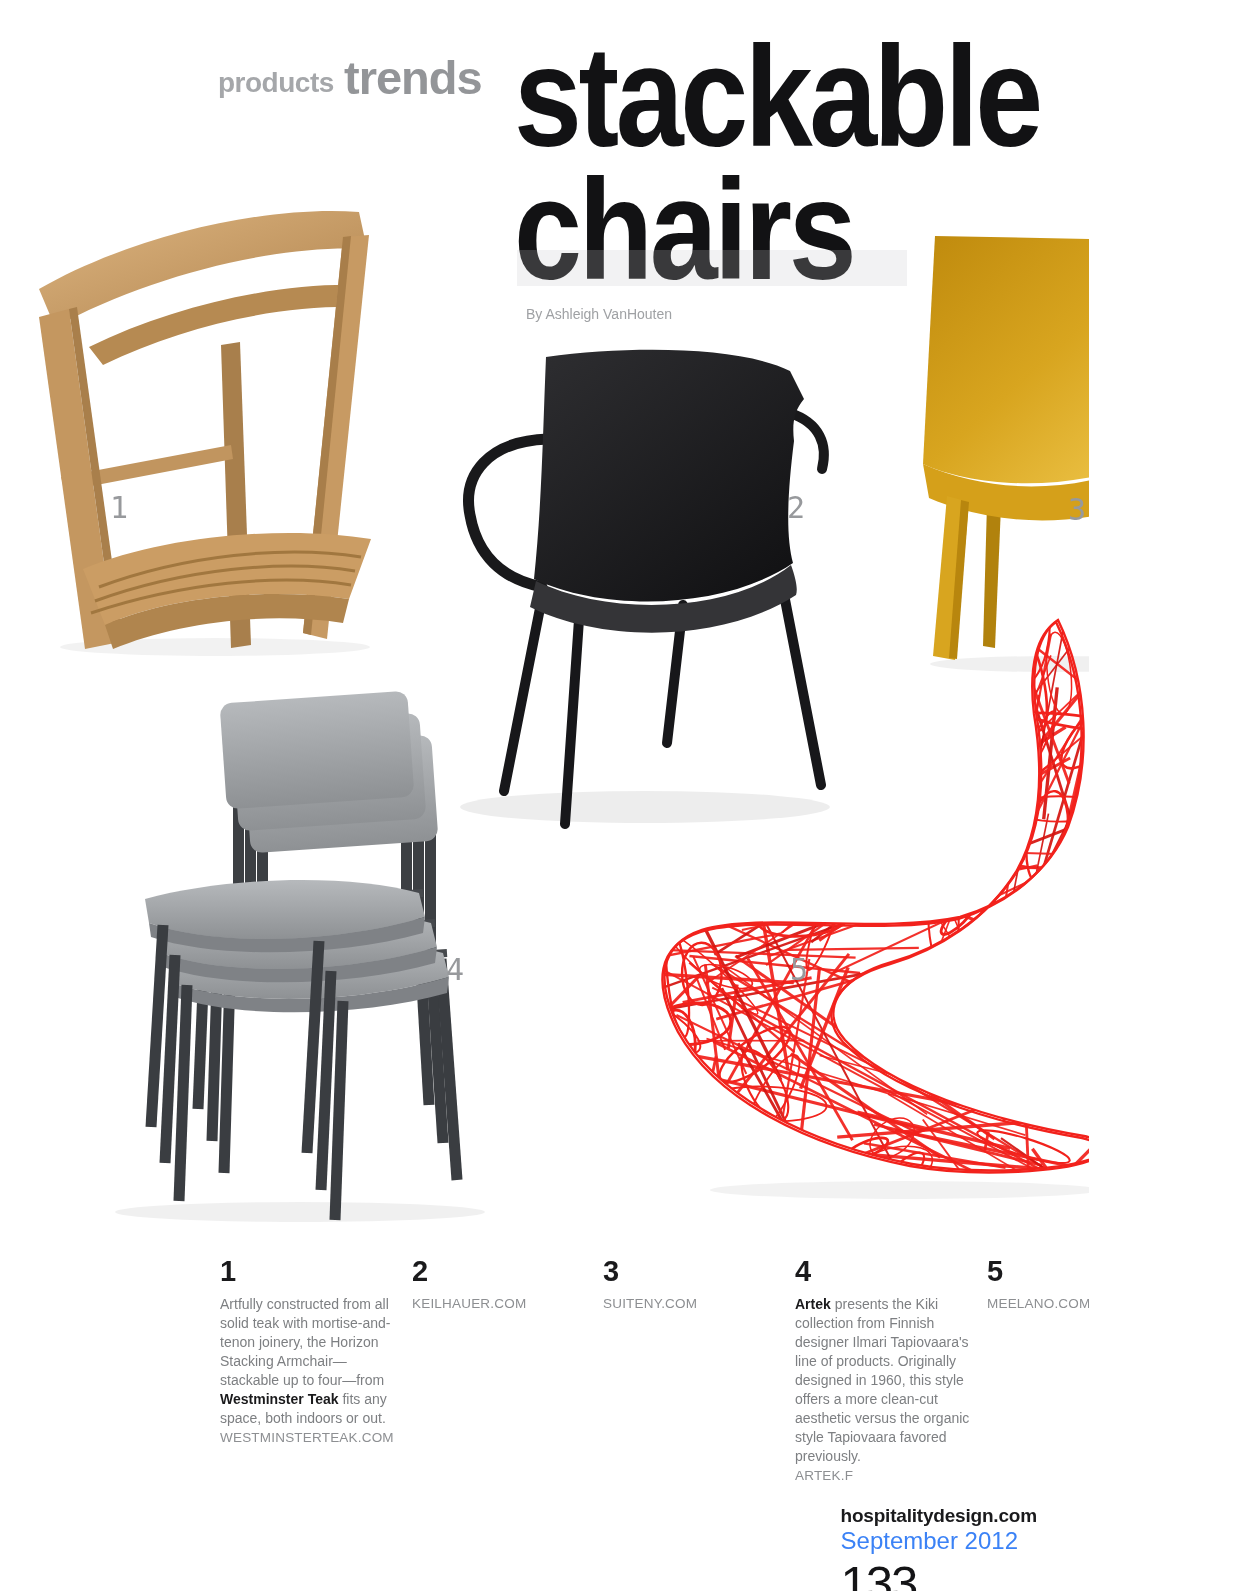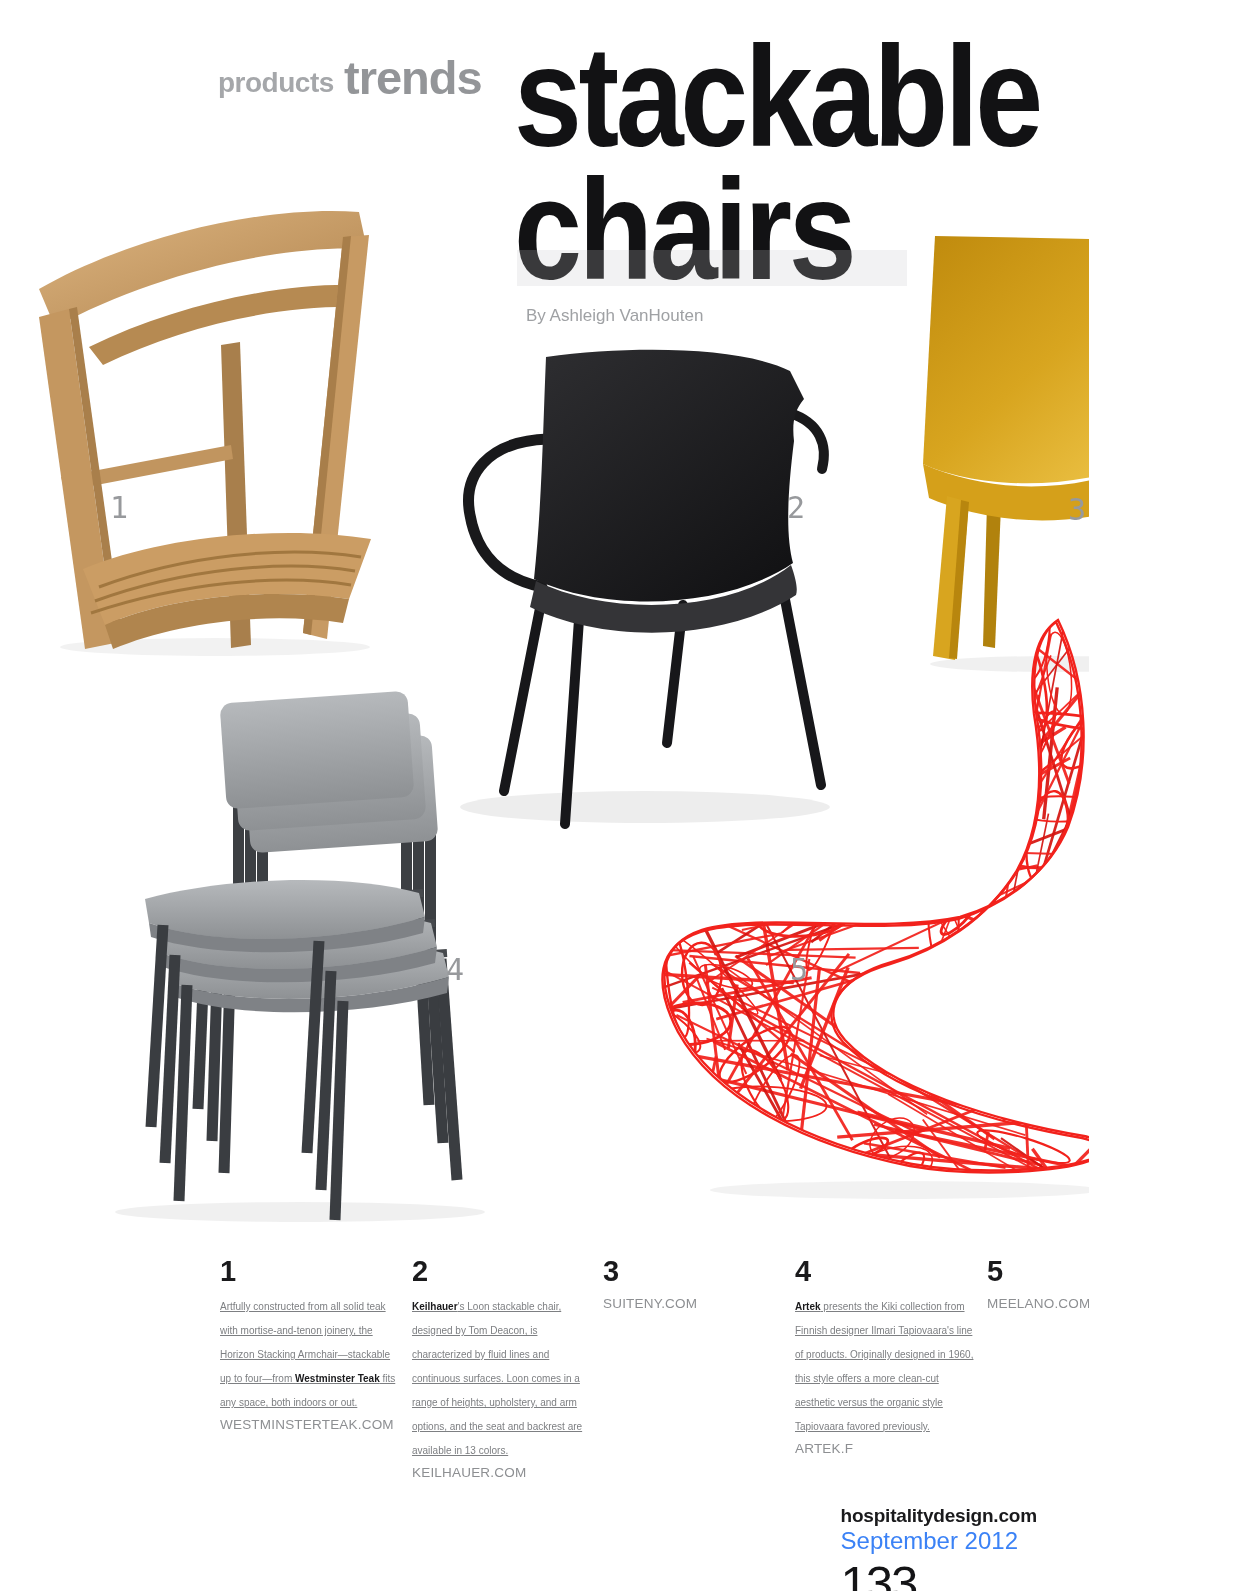--- a/index.html
+++ b/index.html
@@ -10,28 +10,28 @@
   .kicker{position:absolute;font-weight:bold;white-space:nowrap;z-index:4;}
   .kicker-products{left:218px;top:67px;font-size:28px;color:var(--kicker_products_gray,#a5a7aa);letter-spacing:-0.5px;}
   .kicker-trends{left:344px;top:50px;font-size:47px;color:var(--kicker_trends_gray,#939598);letter-spacing:-1px;}
   .title-line{position:absolute;left:514px;font-size:142px;line-height:142px;font-weight:800;
       color:var(--title_black,#121214);letter-spacing:-4px;white-space:nowrap;
       transform:scaleX(0.86);transform-origin:left top;z-index:2;}
   .title-1{top:26px;}
   .title-2{top:159px;}
   .band-bg{position:absolute;left:517px;top:250px;width:390px;height:36px;background:#f0f0f1;z-index:1;}
   .band-overlay{position:absolute;left:517px;top:250px;width:390px;height:36px;background:rgba(255,255,255,0.17);z-index:3;}
-  .byline{position:absolute;left:526px;top:306px;font-size:17px;color:var(--byline_gray,#9fa1a4);z-index:4;}
+  .byline{position:absolute;left:526px;top:306px;font-size:14px;color:var(--byline_gray,#9fa1a4);z-index:4;}
   
   .fig-num{position:absolute;font-family:"DejaVu Sans Mono",monospace;font-size:30px;
       color:var(--figure_number_gray,#97999c);z-index:6;}
   
   .col{position:absolute;top:1256px;width:182px;z-index:5;}
   .col .num{font-size:29px;line-height:30px;font-weight:800;color:var(--bold_black,#1a1a1c);margin-bottom:9px;}
-  .col .body{font-size:10px;line-height:24px;color:var(--body_gray,#7d7f82);text-decoration:underline;}
+  .col .body{font-size:14px;line-height:19px;color:var(--body_gray,#7d7f82);}
   .col .body b{color:var(--bold_black,#1a1a1c);font-weight:bold;}
   .col .url{font-size:13.5px;line-height:17.6px;color:var(--url_gray,#8d8f92);letter-spacing:0.2px;margin-top:1px;}
   
   .footer{position:absolute;right:71px;top:1505px;display:flex;align-items:baseline;z-index:5;flex-direction:column;}
   .footer .site{font-size:19px;font-weight:bold;color:var(--bold_black,#1a1a1c);letter-spacing:-0.2px;}
   .footer .date{font-size:24px;color:#3b82f6;margin-left:24px;}
   .footer .pageno{font-size:49px;font-weight:400;color:#141416;margin-left:13px;letter-spacing:-2px;}
 </style>
 </head>
 <body>
@@ -331,21 +331,20 @@
   <div class="fig-num" style="left:446px;top:952px;">4</div>
   <div class="fig-num" style="left:790px;top:952px;">5</div>
 
   <div class="col" style="left:220px;">
     <div class="num">1</div>
     <div class="body">Artfully constructed from all solid teak with mortise-and-tenon joinery, the Horizon Stacking Armchair—stackable up to four—from <b>Westminster Teak</b> fits any space, both indoors or out.</div>
     <div class="url">WESTMINSTERTEAK.COM</div>
   </div>
   <div class="col" style="left:412px;">
     <div class="num">2</div>
-    <div class="body"><b>Keilhauer</b>'s Loon stackable chair, designed by Tom Deacon, is characterized by fluid lines and continuous surfaces. Loon comes in a range of heights, upholstery, and arm options, and the seat and backrest are available in 13 colors.</div>
     <div class="url">KEILHAUER.COM</div>
   </div>
   <div class="col" style="left:603px;">
     <div class="num">3</div>
     <div class="url">SUITENY.COM</div>
   </div>
   <div class="col" style="left:795px;">
     <div class="num">4</div>
     <div class="body"><b>Artek</b> presents the Kiki collection from Finnish designer Ilmari Tapiovaara's line of products. Originally designed in 1960, this style offers a more clean-cut aesthetic versus the organic style Tapiovaara favored previously.</div>
     <div class="url">ARTEK.F</div>

